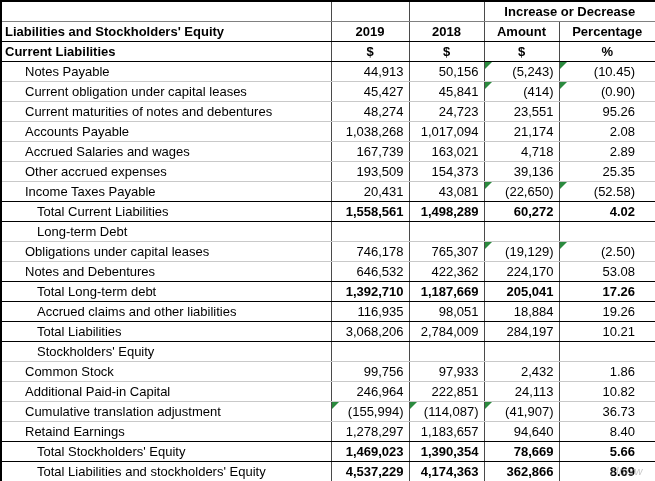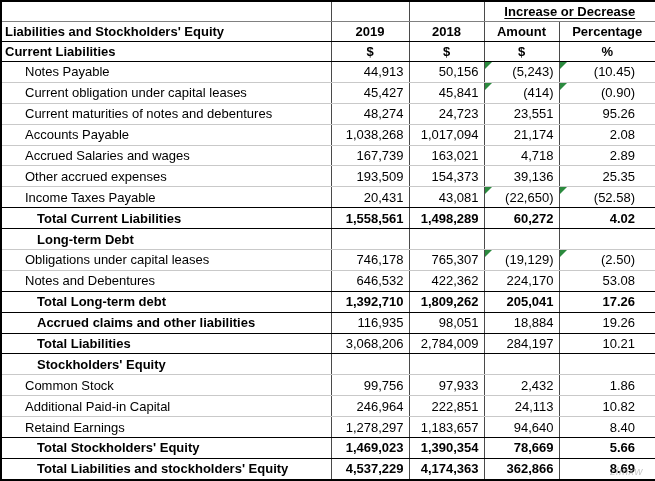--- a/index.html
+++ b/index.html
@@ -23,28 +23,28 @@
     overflow:hidden;white-space:nowrap;height:19px;line-height:19px;
   }
   td + td{border-left:1px solid var(--border-dark);}
   
   .bb-g td{border-bottom:1px solid var(--grid-gray);}
   .bb-m td{border-bottom:1px solid var(--mid-gray);}
   .bb-k td{border-bottom:1px solid var(--frame-black);}
   
   .lbl{text-align:left;padding-left:3px;}
   .det .lbl{padding-left:23px;font-weight:normal;}
-  .sec .lbl,.tot .lbl,.mix .lbl{font-weight:bold;padding-left:35px;}
+  .sec .lbl,.tot .lbl,.mix .lbl{font-weight:normal;padding-left:35px;}
   
   .num{text-align:right;padding-right:5px;position:relative;}
   .pct{padding-right:20px;}
   .tot td{font-weight:bold;}
   .mix .num{font-weight:normal;}
   
-  .h1 .merged{text-align:center;font-weight:bold;text-decoration:underline;text-underline-offset:2px;}
+  .h1 .merged{text-align:center;font-weight:bold;text-underline-offset:2px;}
   .h2 .lbl{font-weight:bold;}
   .ctr{text-align:center;font-weight:bold;}
   
   .tri{
     position:absolute;top:0;left:0;width:0;height:0;
     border-top:7px solid var(--marker-green);
     border-right:7px solid transparent;
   }
   .watermark{
     position:absolute;right:12px;bottom:4px;font-size:11px;color:#9a9a9a;
@@ -158,21 +158,21 @@
       <tr class="det bb-k">
         <td class="lbl">Notes and Debentures</td>
         <td class="num">646,532</td>
         <td class="num">422,362</td>
         <td class="num">224,170</td>
         <td class="num pct">53.08</td>
       </tr>
       <tr class="tot bb-k">
         <td class="lbl">Total Long-term debt</td>
         <td class="num">1,392,710</td>
-        <td class="num">1,809,262</td>
+        <td class="num">1,187,669</td>
         <td class="num">205,041</td>
         <td class="num pct">17.26</td>
       </tr>
       <tr class="mix bb-k">
         <td class="lbl">Accrued claims and other liabilities</td>
         <td class="num">116,935</td>
         <td class="num">98,051</td>
         <td class="num">18,884</td>
         <td class="num pct">19.26</td>
       </tr>
@@ -197,20 +197,27 @@
         <td class="num">2,432</td>
         <td class="num pct">1.86</td>
       </tr>
       <tr class="det bb-g">
         <td class="lbl">Additional Paid-in Capital</td>
         <td class="num">246,964</td>
         <td class="num">222,851</td>
         <td class="num">24,113</td>
         <td class="num pct">10.82</td>
       </tr>
+      <tr class="det bb-g">
+        <td class="lbl">Cumulative translation adjustment</td>
+        <td class="num">(155,994)<span class="tri"></span></td>
+        <td class="num">(114,087)<span class="tri"></span></td>
+        <td class="num">(41,907)<span class="tri"></span></td>
+        <td class="num pct">36.73</td>
+      </tr>
       <tr class="det bb-k">
         <td class="lbl">Retaind Earnings</td>
         <td class="num">1,278,297</td>
         <td class="num">1,183,657</td>
         <td class="num">94,640</td>
         <td class="num pct">8.40</td>
       </tr>
       <tr class="tot bb-k">
         <td class="lbl">Total Stockholders' Equity</td>
         <td class="num">1,469,023</td>

